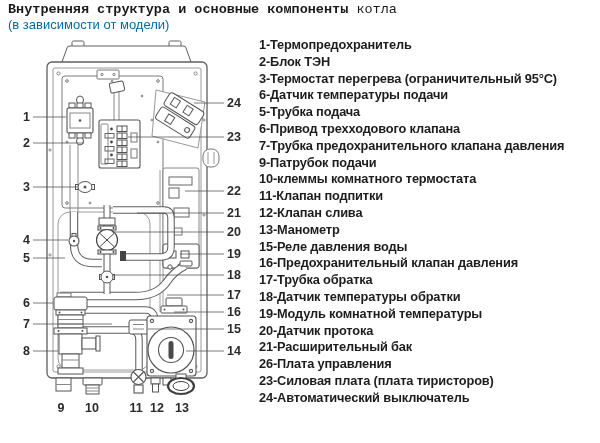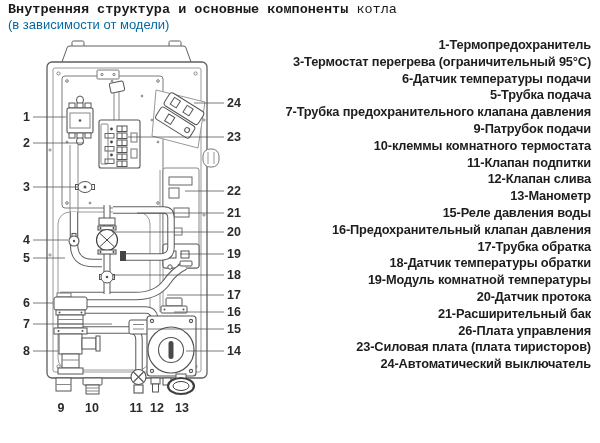--- a/index.html
+++ b/index.html
@@ -10,44 +10,46 @@
   .title{
     position:absolute;left:8px;top:2px;font-size:13.5px;line-height:15px;
     color:#1a1a1a;white-space:nowrap;font-family:Liberation Mono, monospace;
   }
   .title .b{font-weight:700;}
   .subtitle{
     position:absolute;left:8px;top:17px;font-size:13px;line-height:15px;
     font-weight:400;color:#0369a1;white-space:nowrap;
   }
   .legend{
-    position:absolute;left:259px;top:37px;width:332px;text-align:right;
+    position:absolute;left:259px;top:37px;width:332px;
   }
   .legend-item{
     height:16.8px;font-size:12.8px;font-weight:700;letter-spacing:-0.15px;
     color:#1d1d1d;white-space:nowrap;line-height:16.8px;
   }
   .diagram{
     position:absolute;left:0;top:0;width:262px;height:443px;
   }
   svg text{
     font-family:"Liberation Sans", sans-serif;font-size:12.5px;font-weight:700;fill:#2b2b2b;
   }
 </style>
 </head>
 <body>
 
 <div class="title"><span class="b">Внутренняя структура и основные компоненты</span> <span>котла</span></div>
 <div class="subtitle">(в зависимости от модели)</div>
 
 <div class="legend">
   <div class="legend-item">1-Термопредохранитель</div>
+  <div class="legend-item">2-Блок ТЭН</div>
   <div class="legend-item">3-Термостат перегрева (ограничительный 95°С)</div>
   <div class="legend-item">6-Датчик температуры подачи</div>
   <div class="legend-item">5-Трубка подача</div>
+  <div class="legend-item">6-Привод трехходового клапана</div>
   <div class="legend-item">7-Трубка предохранительного клапана давления</div>
   <div class="legend-item">9-Патрубок подачи</div>
   <div class="legend-item">10-клеммы комнатного термостата</div>
   <div class="legend-item">11-Клапан подпитки</div>
   <div class="legend-item">12-Клапан слива</div>
   <div class="legend-item">13-Манометр</div>
   <div class="legend-item">15-Реле давления воды</div>
   <div class="legend-item">16-Предохранительный клапан давления</div>
   <div class="legend-item">17-Трубка обратка</div>
   <div class="legend-item">18-Датчик температуры обратки</div>

